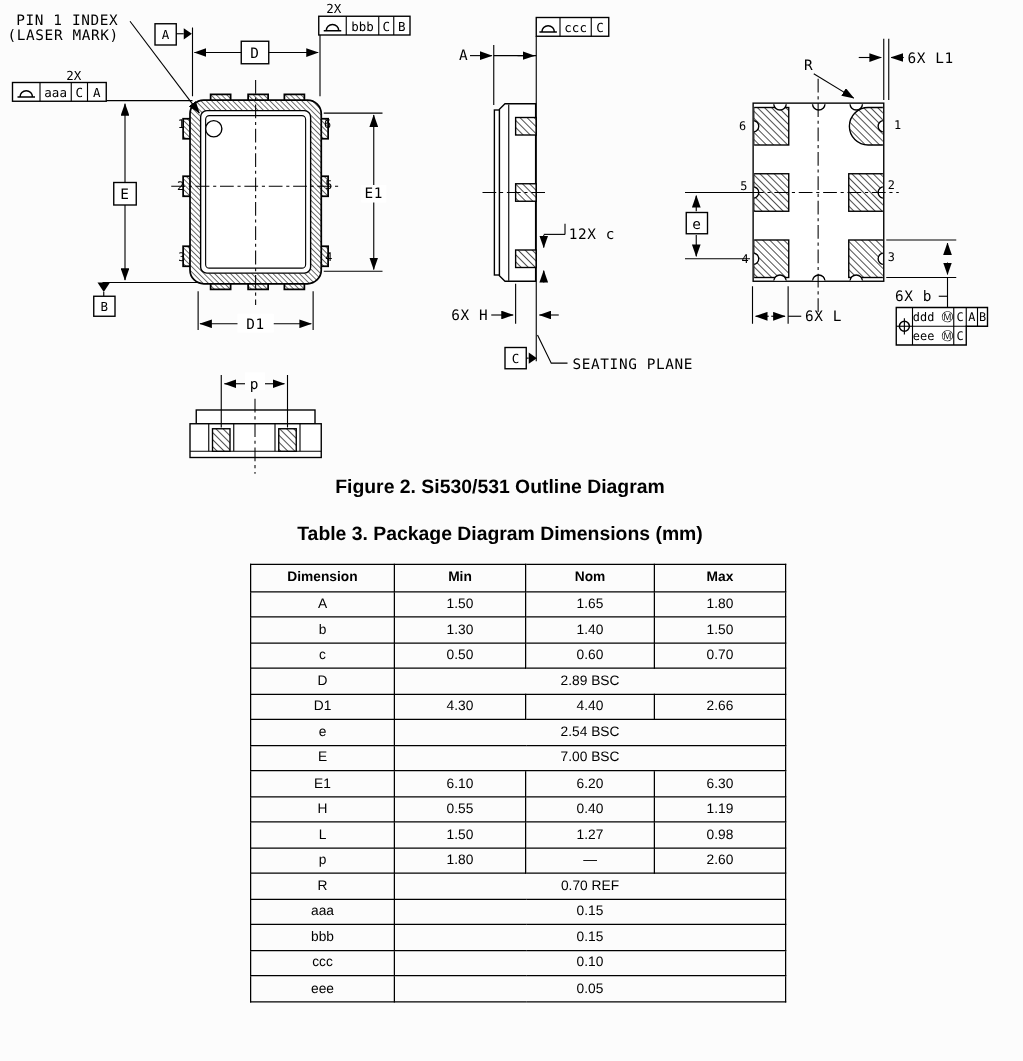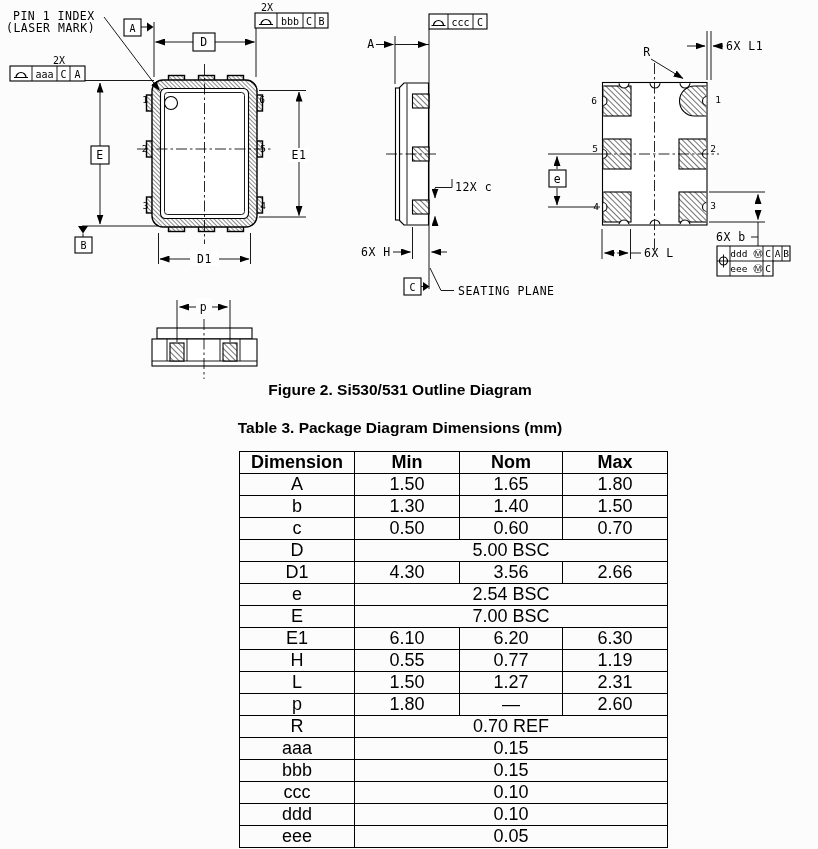--- a/index.html
+++ b/index.html
@@ -18,21 +18,21 @@
   .wf{fill:#fff;stroke:#000;stroke-width:1.1;}
   .wr{fill:#fff;stroke:none;}
   .blk{fill:#000;stroke:none;}
   .hp{fill:url(#h1);stroke:#000;stroke-width:1.1;}
   .hr{fill:url(#h2);stroke:#000;stroke-width:1.4;}
   .caption{position:absolute;left:0;width:800px;text-align:center;font-weight:bold;
            font-size:15.5px;}
   #figcap{top:381px;}
   #tabcap{top:419px;}
   table.dims{position:absolute;left:200px;top:451px;border-collapse:collapse;
-             table-layout:fixed;width:428px;font-size:18px;text-align:center;margin-left:39px;}
+             table-layout:fixed;width:428px;font-size:11px;text-align:center;}
   table.dims th, table.dims td{border:1.6px solid #000;padding:0;height:19.5px;
              overflow:hidden;white-space:nowrap;}
   table.dims th{font-weight:bold;height:20.5px;}
   col.c1{width:115px;} col.c2{width:105px;} col.c3{width:103px;} col.c4{width:105px;}
 </style>
 </head>
 <body>
 
 <div class="page">
 
@@ -326,53 +326,53 @@
           <td>1.50</td>
         </tr>
         <tr>
           <td>c</td>
           <td>0.50</td>
           <td>0.60</td>
           <td>0.70</td>
         </tr>
         <tr>
           <td>D</td>
-          <td colspan="3">5.00 BSC</td>
+          <td colspan="3">2.89 BSC</td>
         </tr>
         <tr>
           <td>D1</td>
           <td>4.30</td>
-          <td>3.56</td>
+          <td>4.40</td>
           <td>2.66</td>
         </tr>
         <tr>
           <td>e</td>
           <td colspan="3">2.54 BSC</td>
         </tr>
         <tr>
           <td>E</td>
           <td colspan="3">7.00 BSC</td>
         </tr>
         <tr>
           <td>E1</td>
           <td>6.10</td>
           <td>6.20</td>
           <td>6.30</td>
         </tr>
         <tr>
           <td>H</td>
           <td>0.55</td>
-          <td>0.77</td>
+          <td>0.40</td>
           <td>1.19</td>
         </tr>
         <tr>
           <td>L</td>
           <td>1.50</td>
           <td>1.27</td>
-          <td>2.31</td>
+          <td>0.98</td>
         </tr>
         <tr>
           <td>p</td>
           <td>1.80</td>
           <td>—</td>
           <td>2.60</td>
         </tr>
         <tr>
           <td>R</td>
           <td colspan="3">0.70 REF</td>
@@ -383,23 +383,19 @@
         </tr>
         <tr>
           <td>bbb</td>
           <td colspan="3">0.15</td>
         </tr>
         <tr>
           <td>ccc</td>
           <td colspan="3">0.10</td>
         </tr>
         <tr>
-          <td>ddd</td>
-          <td colspan="3">0.10</td>
-        </tr>
-        <tr>
           <td>eee</td>
           <td colspan="3">0.05</td>
         </tr>
       </tbody>
 </table>
 
 </div>
 
 </body></html>

